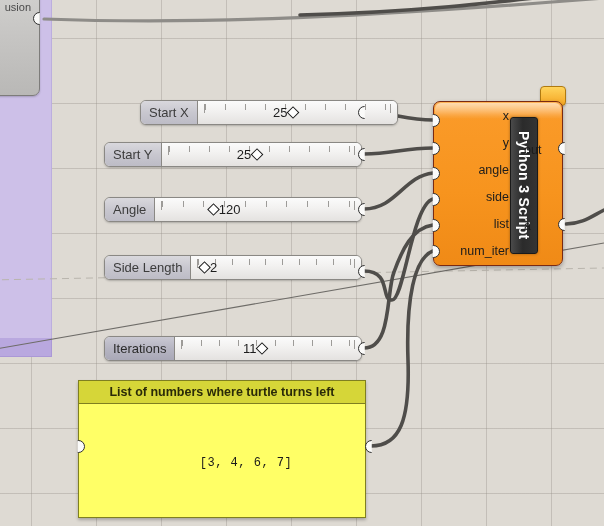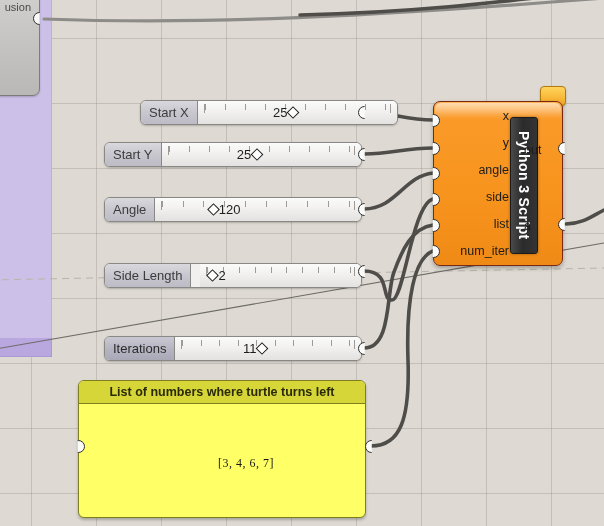--- a/index.html
+++ b/index.html
@@ -159,39 +159,39 @@
     content:"";position:absolute;left:8px;top:16px;
     width:0;height:0;
     border-left:5px solid transparent;border-right:5px solid transparent;
     border-top:7px solid #f5a623;
   }
   
   .codeblock{
     position:absolute;left:78px;top:380px;width:288px;height:138px;
     background:#ffff66;
     border:1.3px solid #7f7f20;
-    border-radius:6px;
+    border-radius:0;
     box-shadow:0 2px 3px rgba(0,0,0,.25);
     box-sizing:border-box;
     overflow:hidden;
   }
   .codeblock .cbtitle{
     height:22px;
     background:#d6d638;
     border-bottom:1.3px solid #7f7f20;
     display:flex;align-items:center;justify-content:center;
     font-size:12.5px;font-weight:bold;color:#2a2a08;
   }
   .codeblock .cbbody{
     position:relative;height:calc(100% - 23px);
   }
   .codeblock .cbcode{
     position:absolute;left:0;right:0;top:52px;
     text-align:center;
-    font-family:Liberation Serif, serif;
+    font-family:Liberation Mono, monospace;
     font-size:12px;color:#1a1a1a;
     letter-spacing:.5px;
     padding-left:48px;
   }
   
   svg.wires{position:absolute;inset:0;width:604px;height:526px;pointer-events:none;}
   .wire{fill:none;stroke:#4f4d4a;stroke-width:3.6;stroke-linecap:round;}
   .wire.light{stroke:#8e8c88;stroke-width:3.2;}
   .decor{stroke:#6e6c68;stroke-width:1.2;fill:none;}
   .decor-dash{stroke:#b9b5ad;stroke-width:1;stroke-dasharray:7 5;fill:none;}
@@ -265,21 +265,21 @@
     <div class="track">
       <div class="ticks"></div>
       <div class="valwrap" style="left:26%;">
         <span class="diamond"></span>
         <span>120</span>
       </div>
     </div>
   </div>
   <div class="port clipR" style="left:358px;top:203px;"></div>
 
-  <div class="slider" style="left:104px;top:263px;width:258px;gap:9px;">
+  <div class="slider" style="left:104px;top:255px;width:258px;">
     <div class="lbl">Side Length</div>
     <div class="track">
       <div class="ticks"></div>
       <div class="valwrap" style="left:5%;">
         <span class="diamond"></span>
         <span>2</span>
       </div>
     </div>
   </div>
   <div class="port clipR" style="left:358px;top:265px;"></div>

